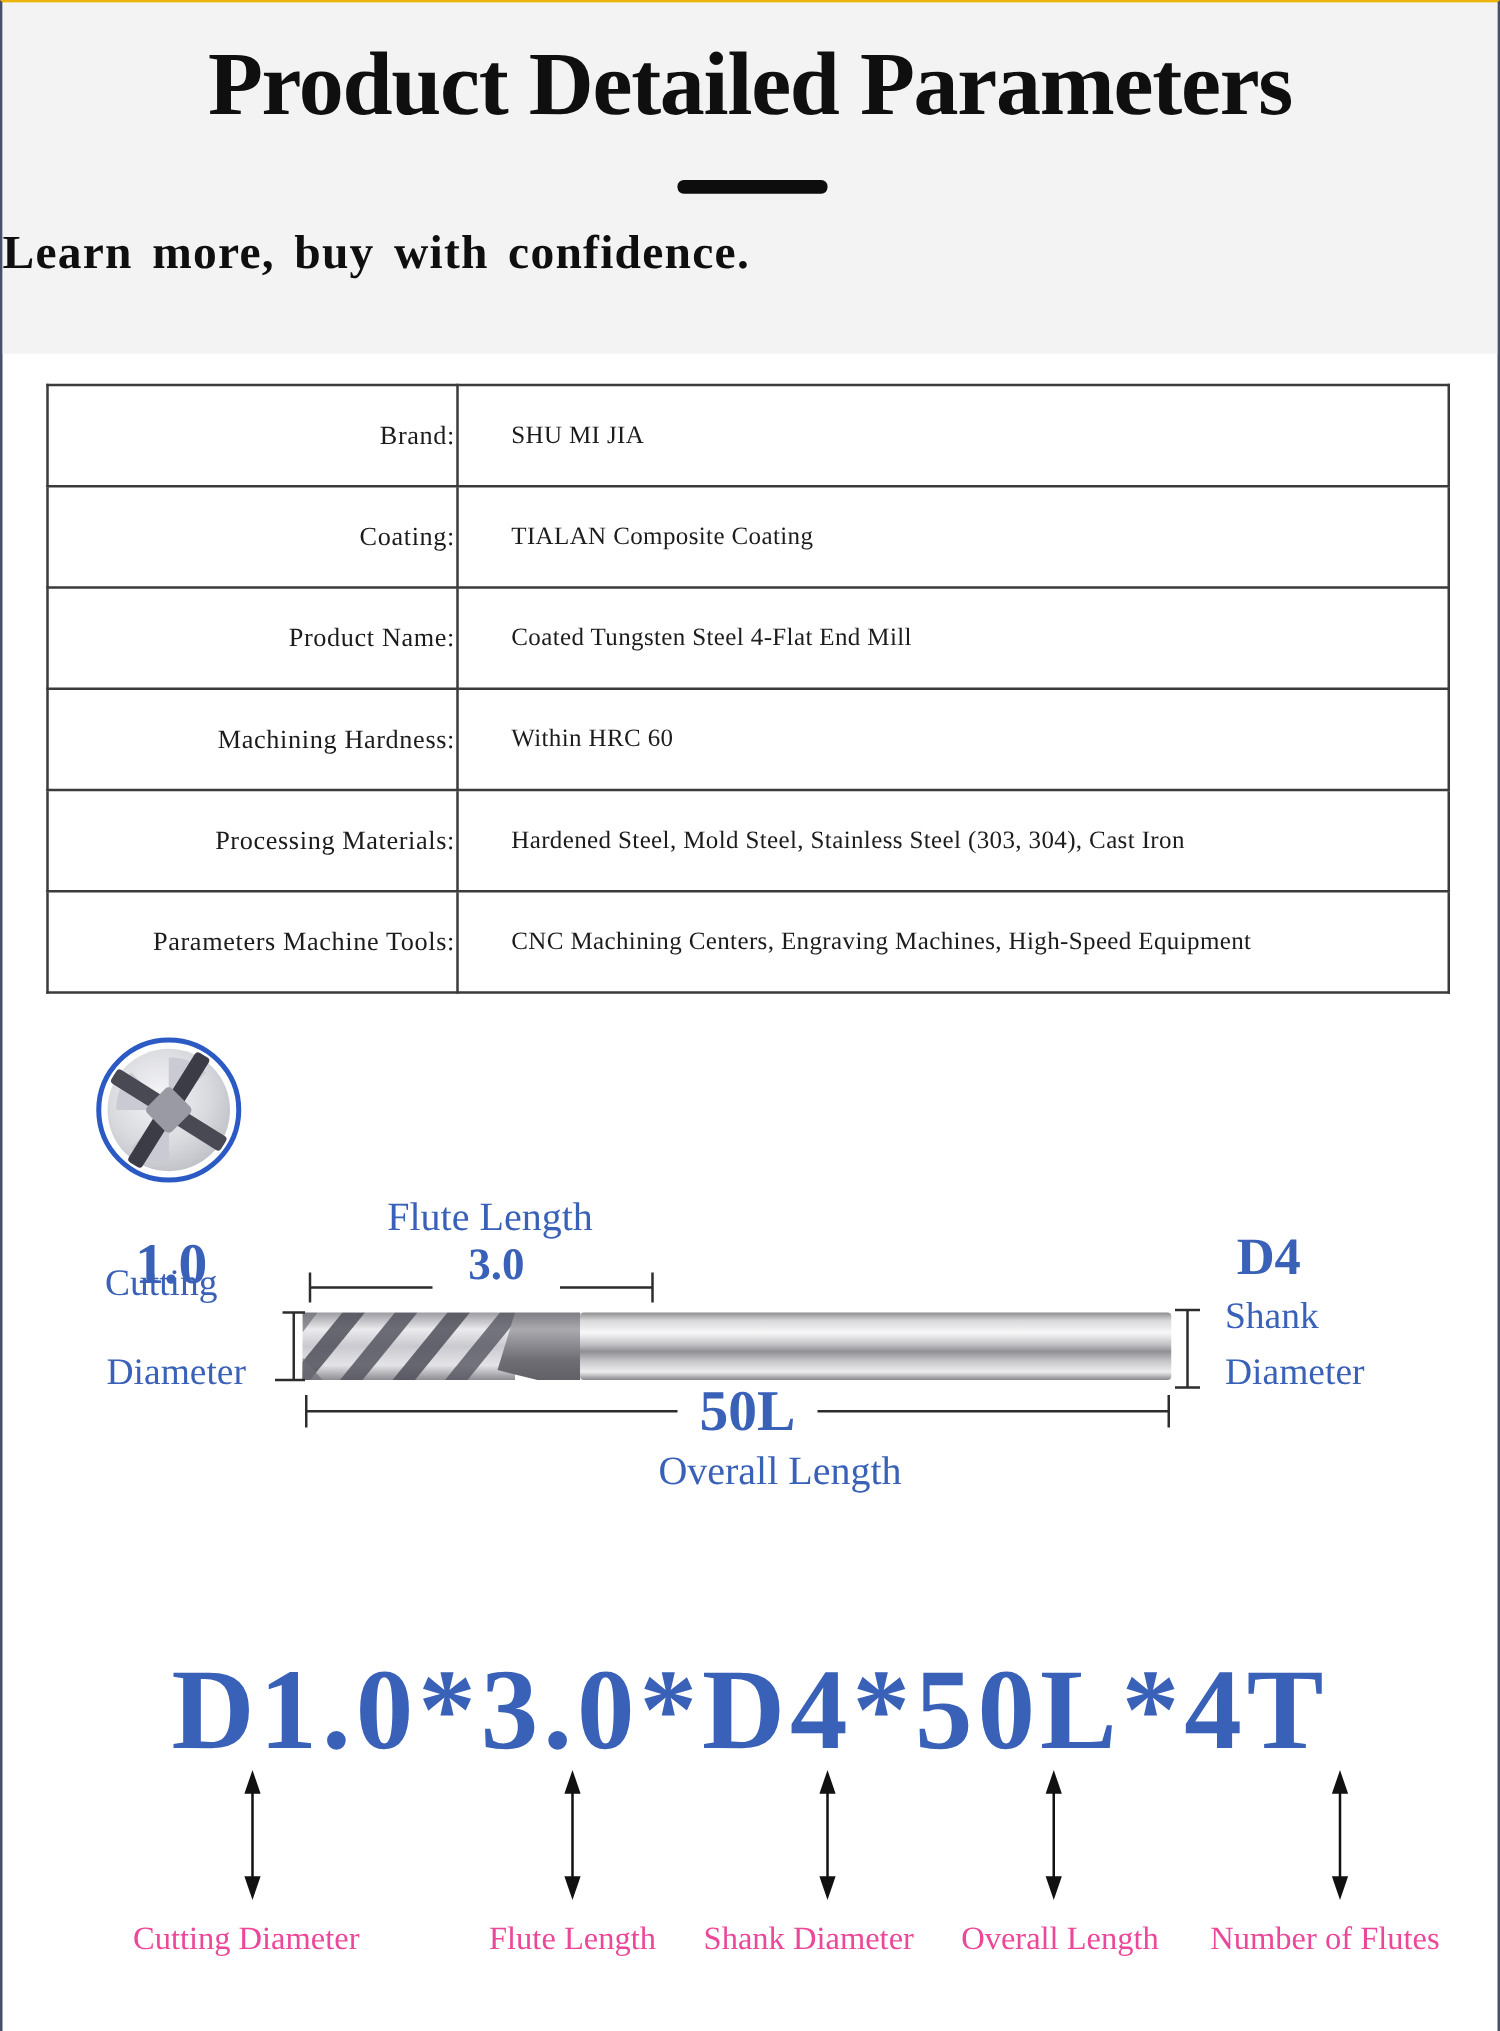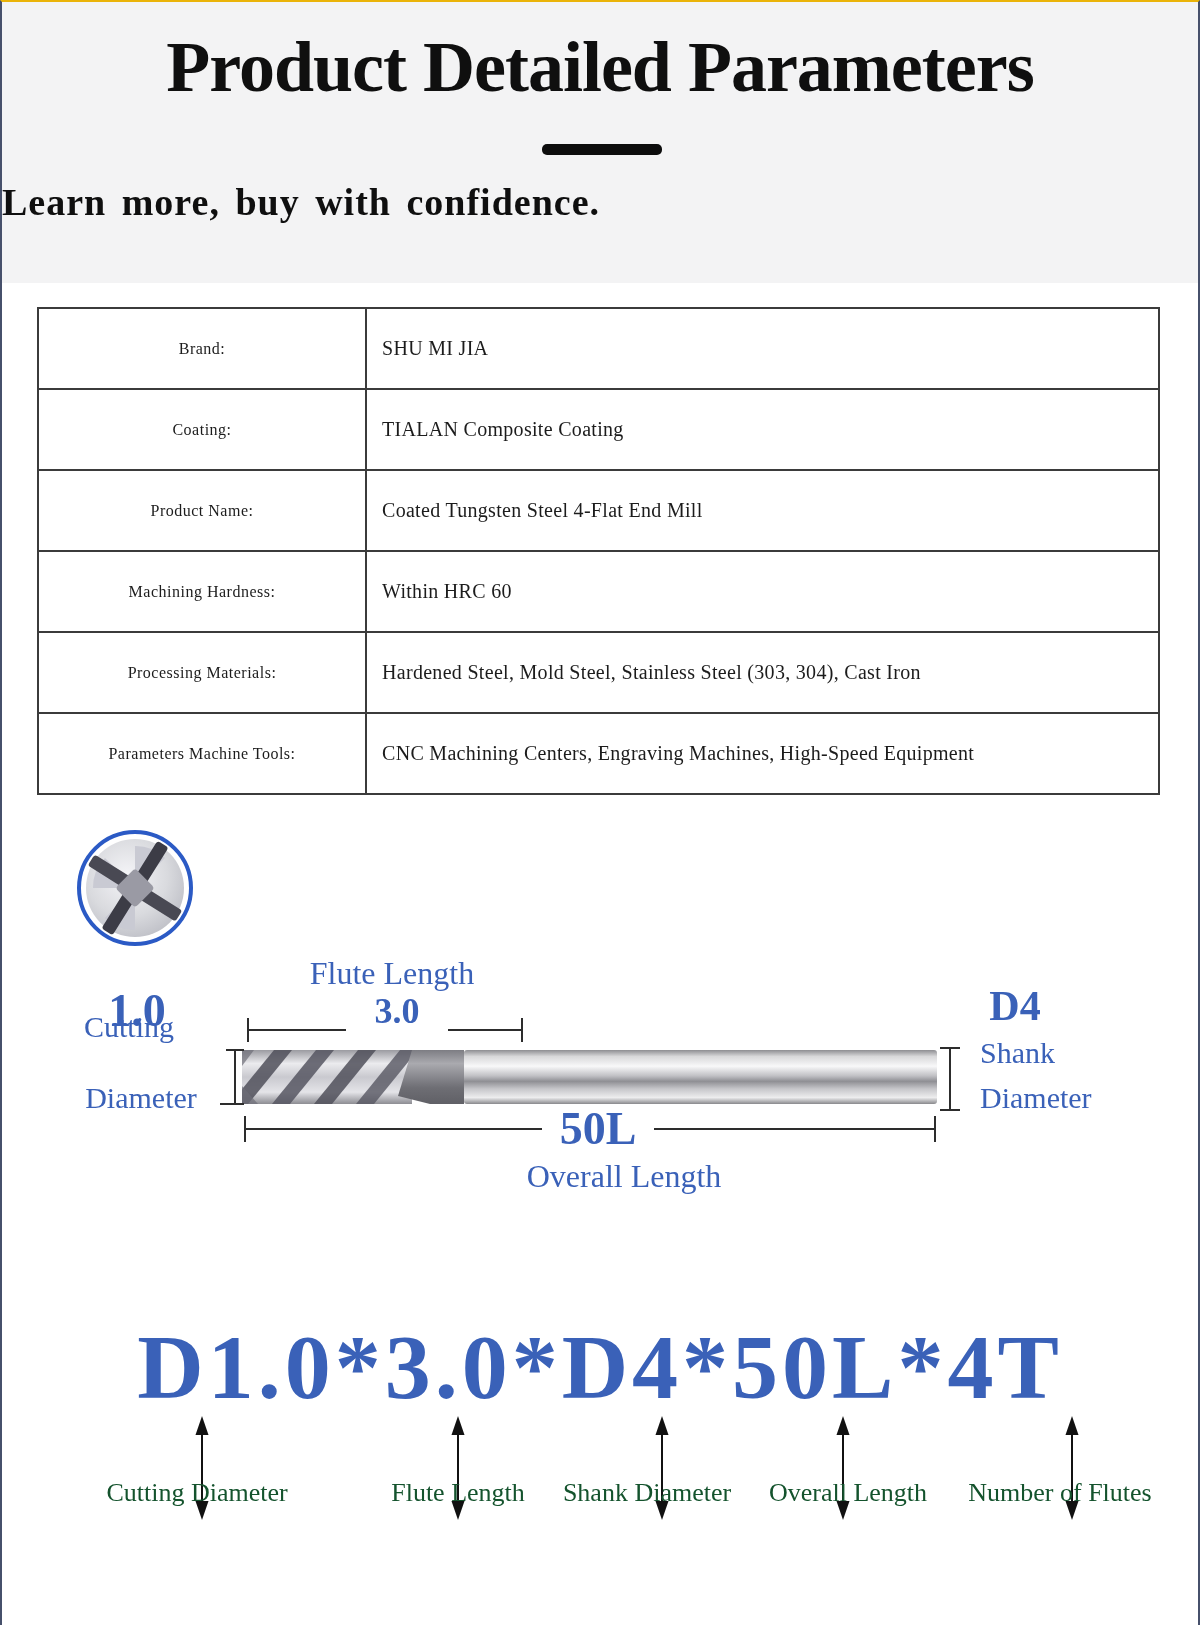--- a/index.html
+++ b/index.html
@@ -29,41 +29,41 @@
   }
   
   .spec-table{
     position:absolute;top:305px;left:35px;width:1123px;
     border-collapse:collapse;table-layout:fixed;
   }
   .spec-table td{
     border:2px solid #3b3b3b;height:77px;
     color:#1c1c1c;background:#ffffff;
   }
-  .spec-table td.lbl{width:324px;text-align:center;font-size:16px;letter-spacing:.5px;}
-  .spec-table td.val{font-size:20px;padding-left:15px;letter-spacing:.3px;}
+  .spec-table td.lbl{width:324px;text-align:right;font-size:21px;letter-spacing:.5px;}
+  .spec-table td.val{font-size:20px;padding-left:42px;letter-spacing:.3px;}
   
   .diagram-svg{position:absolute;top:810px;left:0;width:1200px;height:420px;}
   .dlabel{position:absolute;white-space:nowrap;color:#3a61b8;}
   .t-center{text-align:center;}
   .fs30{font-size:30px;}
   .fs32{font-size:32px;}
   .fs42{font-size:42px;font-weight:bold;}
   .fs44{font-size:36px;font-weight:bold;}
   .fs46{font-size:46px;font-weight:bold;}
   
   .formula{
     position:absolute;top:1312px;left:0;width:100%;
     text-align:center;font-size:92px;font-weight:bold;color:#3a61b8;
     letter-spacing:4px;white-space:nowrap;
   }
   .arrows-svg{position:absolute;top:1405px;left:0;width:1200px;height:115px;}
   .legend-item{
-    position:absolute;top:1476px;height:32px;
-    text-align:center;font-size:26px;color:#14532d;white-space:nowrap;
+    position:absolute;top:1534px;height:32px;
+    text-align:center;font-size:26px;color:#ec4899;white-space:nowrap;
   }
 </style>
 </head>
 <body>
 
 <div class="page">
 
   <div class="hero">
     <div class="hero-title">Product Detailed Parameters</div>
     <div class="hero-divider"></div>

